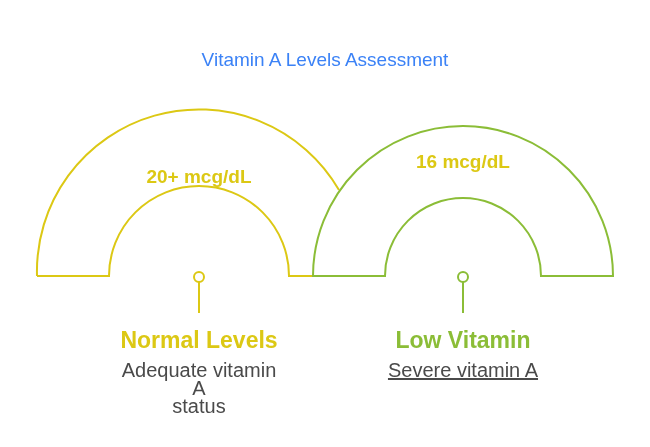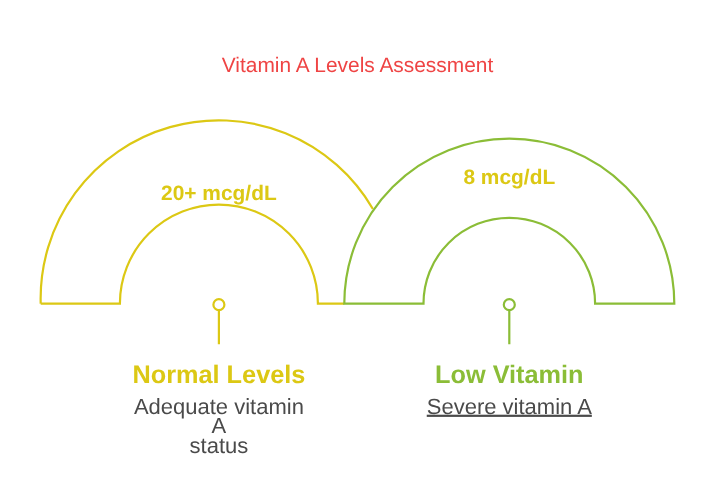--- a/index.html
+++ b/index.html
@@ -1,19 +1,19 @@
 <!DOCTYPE html>
 <html><head>
   <meta charset="utf-8">
   <style>
     html, body { margin: 0; padding: 0; background: #ffffff; }
     body { width: 650px; height: 447px; position: relative; overflow: hidden;
            font-family: "Liberation Sans", "DejaVu Sans", sans-serif; }
     .title { position: absolute; left: 0; width: 650px; top: 49px; text-align: center;
-             font-size: 19px; color: #ef4444; }
+             font-size: 19px; color: #3b82f6; }
     svg.diagram { position: absolute; left: 0; top: 0; }
     .value { position: absolute; font-weight: bold; font-size: 19px; text-align: center; }
     .label { position: absolute; font-weight: bold; font-size: 23px; text-align: center; width: 200px; }
     .desc { position: absolute; font-size: 20px; color: #4a4a4a; text-align: center; width: 170px; line-height: 18px; }
   </style>
 </head>
 <body>
 
 <div class="title">Vitamin A Levels Assessment</div>
 
@@ -28,21 +28,21 @@
     <circle cx="199" cy="277" r="5" fill="#ffffff" stroke="#dcc814" stroke-width="2"></circle>
     <line x1="199" y1="282" x2="199" y2="313" stroke="#dcc814" stroke-width="2"></line>
   </g>
   <g>
     <circle cx="463" cy="277" r="5" fill="#ffffff" stroke="#8bbd37" stroke-width="2"></circle>
     <line x1="463" y1="282" x2="463" y2="313" stroke="#8bbd37" stroke-width="2"></line>
   </g>
 </svg>
 
 <div class="value" style="left:99px; width:200px; top:138px; color:#dcc814;margin-top:28px;">20+ mcg/dL</div>
-<div class="value" style="left:363px; width:200px; top:151px; color:#dcc814;">8 mcg/dL</div>
+<div class="value" style="left:363px; width:200px; top:151px; color:#dcc814;">16 mcg/dL</div>
 
 <div class="label" style="left:99px; top:327px; color:#dcc814;">Normal Levels</div>
 <div class="label" style="left:363px; top:327px; color:#8bbd37;">Low Vitamin</div>
 
 <div class="desc" style="left:114px; top:361px;">
   <div>Adequate vitamin A</div>
   <div>status</div>
 </div>
 <div class="desc" style="left:378px; top:361px;text-decoration:underline;">
   <div>Severe vitamin A</div>

